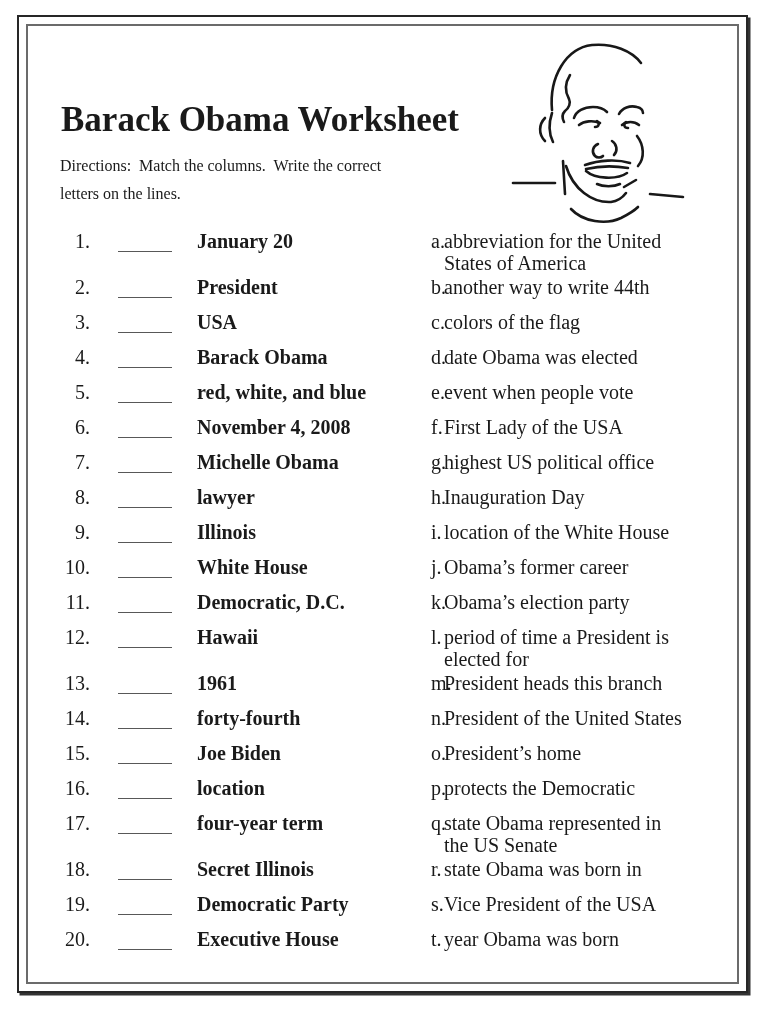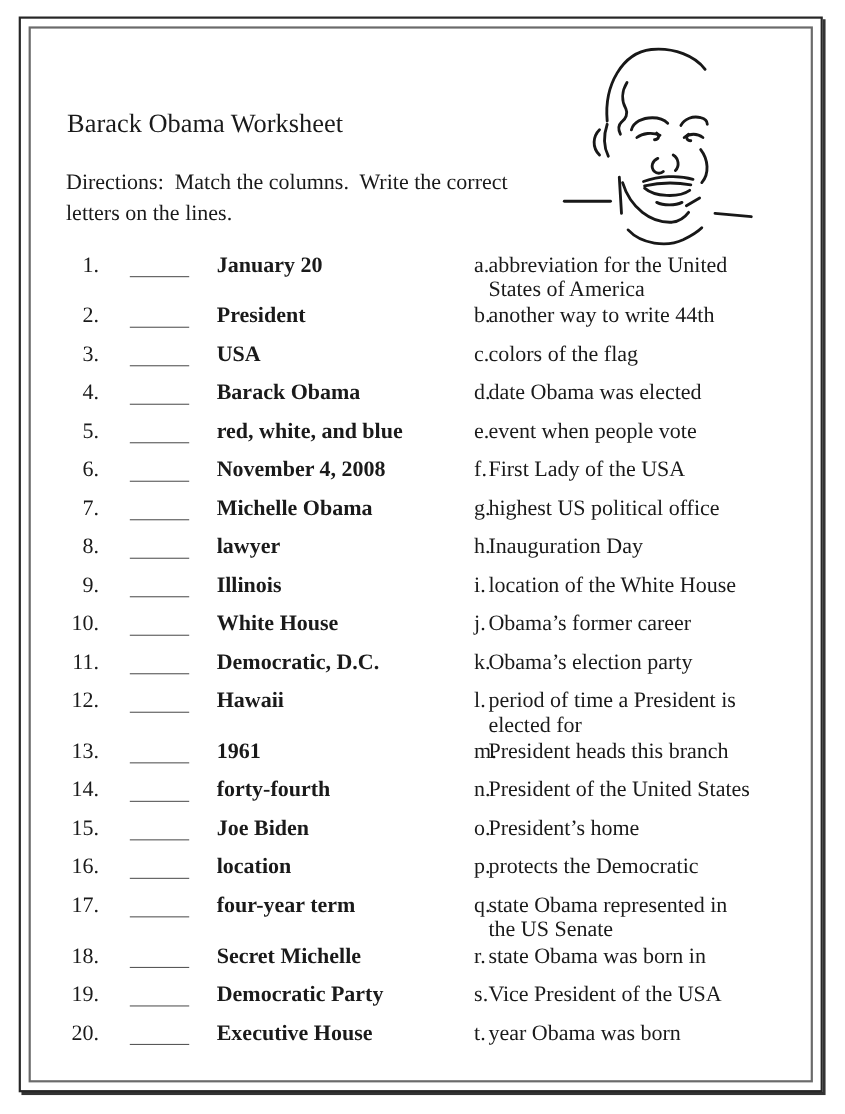--- a/index.html
+++ b/index.html
@@ -29,32 +29,32 @@
   .border-inner {
     position: absolute;
     left: 7px; top: 7px; right: 7px; bottom: 7px;
     border: 2px solid #6b6b6b;
   }
 
   .title {
     position: absolute;
     left: 61px; top: 99px;
     margin: 0;
-    font-size: 24px;
+    font-size: 35px;
     line-height: 1.2;
-    font-weight: normal;
+    font-weight: bold;
     white-space: nowrap;
   }
 
   .directions {
     position: absolute;
     left: 60px; top: 152px;
     margin: 0;
     width: 450px;
-    font-size: 20px;
+    font-size: 16px;
     line-height: 28px;
     white-space: pre-wrap;
   }
 
   .portrait {
     position: absolute;
     left: 500px; top: 25px;
     width: 185px; height: 205px;
   }
   .portrait path, .portrait line {
@@ -279,21 +279,21 @@
         <span class="num">17.</span>
         <span class="blank"></span>
         <span class="term">four-year term</span>
         <span class="letter">q.</span>
         <span class="def">state Obama represented in
 the US Senate</span>
       </div>
       <div class="row" style="top: 858px;">
         <span class="num">18.</span>
         <span class="blank"></span>
-        <span class="term">Secret Michelle</span>
+        <span class="term">Secret Illinois</span>
         <span class="letter">r.</span>
         <span class="def">state Obama was born in</span>
       </div>
       <div class="row" style="top: 893px;">
         <span class="num">19.</span>
         <span class="blank"></span>
         <span class="term">Democratic Party</span>
         <span class="letter">s.</span>
         <span class="def">Vice President of the USA</span>
       </div>

